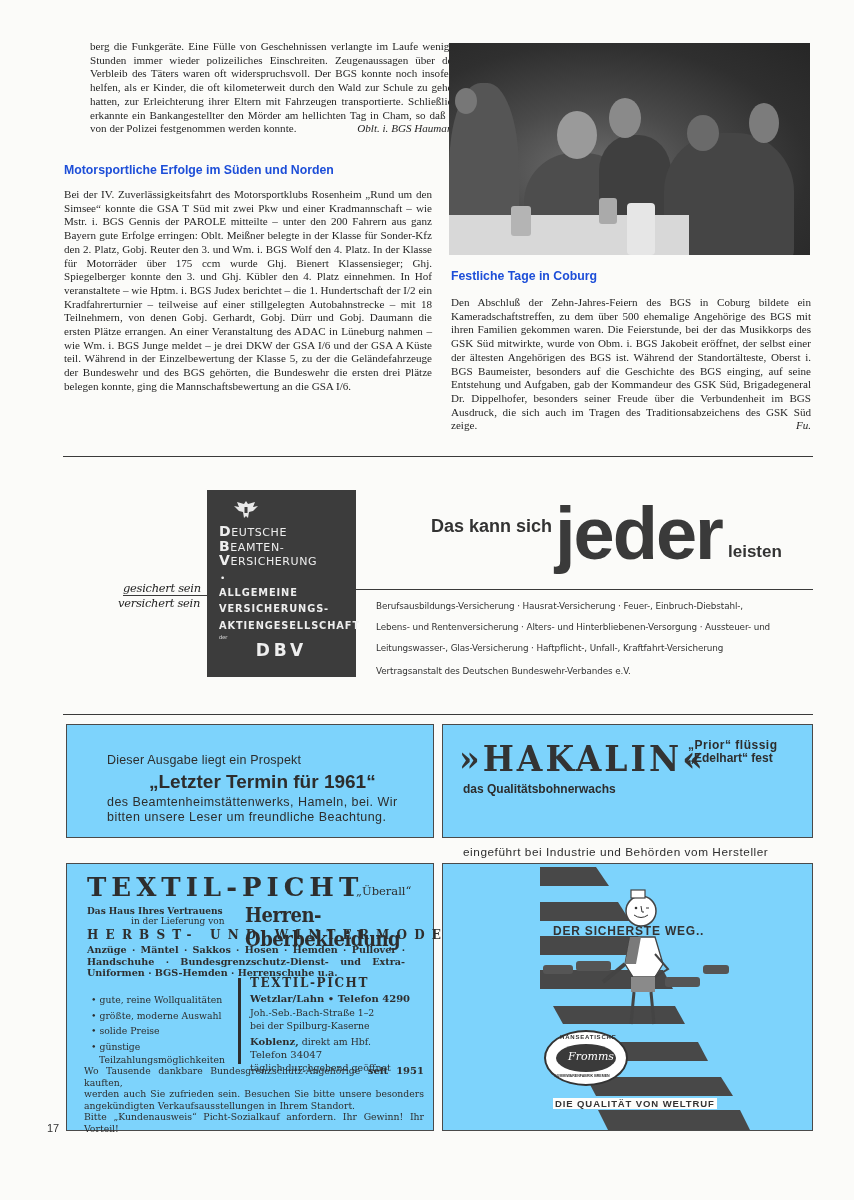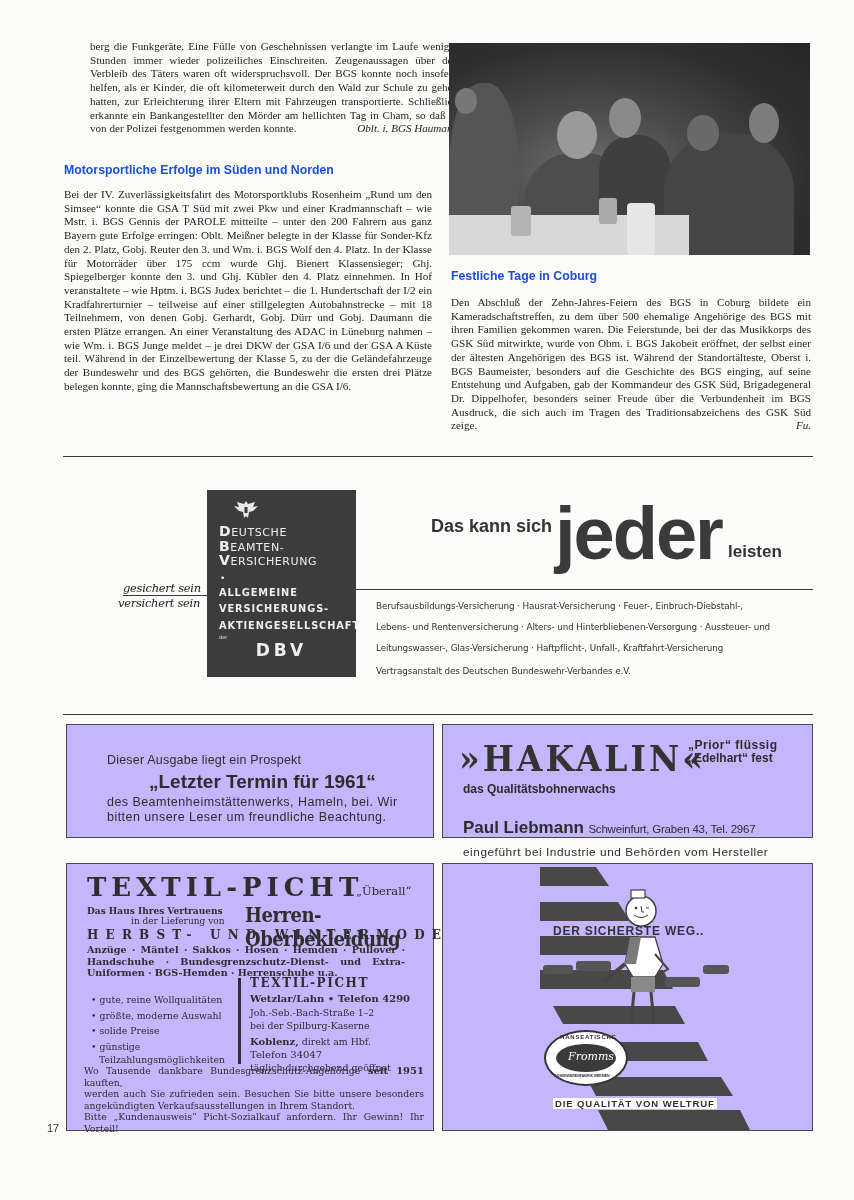--- a/index.html
+++ b/index.html
@@ -23,21 +23,21 @@
   .dbv-box { background: #3c3c3c; color: #eeeeee; font-family: "DejaVu Sans", sans-serif; }
   .dbv-line1 { font-size: 11px; letter-spacing: 0.6px; line-height: 13.5px; }
   .dbv-line1 b { font-size: 14px; font-weight: bold; }
   .dbv-caps { font-size: 9.8px; font-weight: bold; letter-spacing: 0.9px; line-height: 16.5px; }
   .dbv-logo { font-size: 17px; font-weight: bold; letter-spacing: 4px; text-align: center; }
   .script { font-family: "DejaVu Serif", serif; font-style: italic; font-size: 11.5px; color: #222; line-height: 15px; letter-spacing: -0.3px; }
   .jeder-small { font-family: "Liberation Sans", sans-serif; font-weight: bold; font-size: 18px; color: #333; }
   .jeder-big { font-family: "Liberation Sans", sans-serif; font-weight: bold; font-size: 74px; color: #3a3a3a; letter-spacing: -2px; line-height: 60px; }
   .dbv-services { font-family: "DejaVu Sans", sans-serif; font-size: 8.8px; color: #333; line-height: 21px; letter-spacing: -0.1px; }
 
-  .frame { border: 1.3px solid #4a4a4a; background: #c4b5fd; }
+  .frame { border: 1.3px solid #4a4a4a; background: #7dd3fc; }
 
   .sans { font-family: "Liberation Sans", "DejaVu Sans", sans-serif; }
   .hakalin { font-family: "DejaVu Serif", serif; font-weight: bold; font-size: 33px; color: #333; letter-spacing: 3px; transform: scaleY(1.05); }
 
   .tp-title { font-family: "DejaVu Serif", serif; font-weight: bold; font-size: 26px; color: #2e2e2e; letter-spacing: 5px; }
   .tp-serif { font-family: "DejaVu Serif", serif; color: #2e2e2e; }
 
   .page-num { font-family: "Liberation Sans", sans-serif; font-size: 11px; color: #333; }
 </style>
 </head>
@@ -131,24 +131,20 @@
 </div>
 
 <div class="abs frame sans" style="left:442px; top:724px; width:371px; height:114px; color:#2d2d2d;">
   <div class="abs hakalin" style="left:16px; top:14px;">»HAKALIN«</div>
   <div class="abs" style="left:245px; top:14px; font-size:12px; font-weight:bold; line-height:13px;">
     <div style="letter-spacing:0.5px;">„Prior“ flüssig</div>
     <div>„Edelhart“ fest</div>
   </div>
   <div class="abs" style="left:20px; top:57px; font-size:12px; font-weight:bold;">das Qualitätsbohnerwachs</div>
   <div class="abs" style="left:20px; top:76px; font-size:11.8px; letter-spacing:0.55px;margin-top:44px;">eingeführt bei Industrie und Behörden vom Hersteller</div>
-  <div class="abs" style="left:20px; top:93px; white-space:nowrap;">
-    <span style="font-size:17px; font-weight:bold;">Paul Liebmann</span>
-    <span style="font-size:11.5px; letter-spacing:-0.2px;">Schweinfurt, Graben 43, Tel. 2967</span>
-  </div>
 </div>
 
 <div class="abs frame" style="left:66px; top:863px; width:368px; height:268px;">
   <div class="abs tp-title" style="left:20px; top:8px;">TEXTIL-PICHT</div>
   <div class="abs tp-serif" style="left:289px; top:20px; font-size:11.5px;">„Überall“</div>
 
   <div class="abs tp-serif" style="left:20px; top:42px; font-size:9px; line-height:10px;">
     <div style="font-weight:bold;">Das Haus Ihres Vertrauens</div>
     <div style="padding-left:44px;">in der Lieferung von</div>
   </div>

